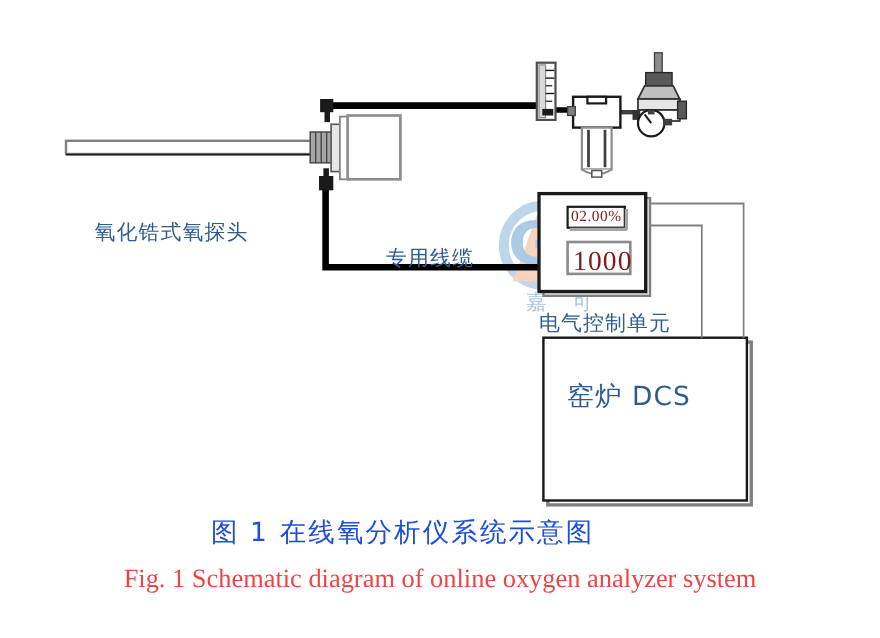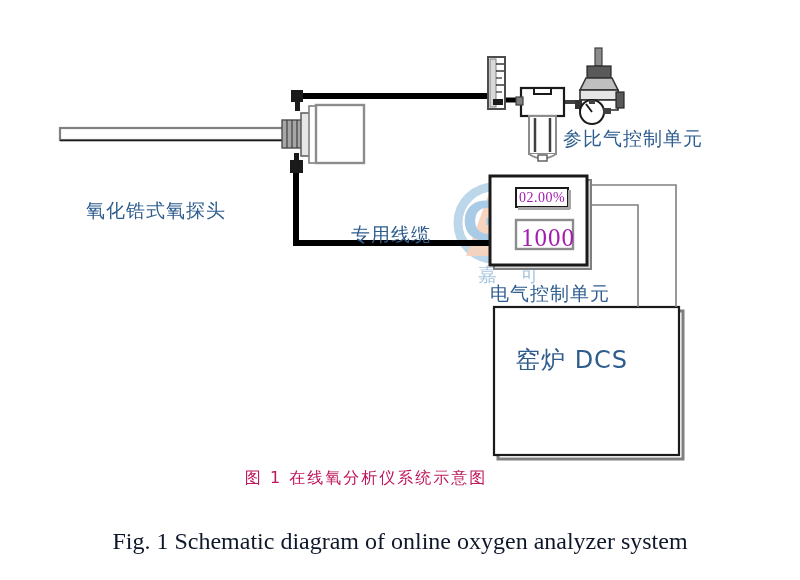--- a/index.html
+++ b/index.html
@@ -44,53 +44,53 @@
   #label-probe      { left: 86px;  top: 150px; margin-top: 48px; }
   #label-refpipe    { left: 341px; top: 62px;  }
   #label-cable      { left: 351px; top: 222px; }
   #label-refunit    { left: 563px; top: 126px; }
   #label-elecunit   { left: 490px; top: 281px; }
   #label-dcs        { left: 516px; top: 344px; font-size: 24px; }
 
   
   .display-text {
     position: absolute;
-    color: #a21caf;
+    color: #7f1d1d;
     font-family: "Liberation Serif", serif;
     white-space: nowrap;
   }
   #disp-pct {
     left: 519px; top: 190px;
     font-size: 14px;
     letter-spacing: 0.5px;
   }
   #disp-num {
     left: 521px; top: 224px;
     font-size: 25px;
     letter-spacing: 1px;
   }
 
   
   #caption-cn {
     position: absolute;
     left: 0; top: 468px;
     width: 732px;
     text-align: center;
-    color: #be185d;
+    color: #1d4ed8;
     font-family: "DejaVu Sans", sans-serif;
-    font-size: 16px;
+    font-size: 24px;
     letter-spacing: 2px;
     white-space: nowrap;
   }
   #caption-en {
     position: absolute;
-    left: 0; top: 528px;
+    left: 0; top: 514px;
     width: 800px;
     text-align: center;
-    color: #0f172a;
+    color: #ef4444;
     font-family: "Liberation Serif", serif;
     font-size: 24px;
     white-space: nowrap;
   }
 </style>
 </head>
 <body>
 
 <div id="stage">
 
@@ -205,21 +205,20 @@
       <rect x="516" y="220" width="57" height="29" fill="#ffffff" stroke="#8c8c8c" stroke-width="2.4"></rect>
     </g>
 
   </svg>
 
   <div class="label-cn" id="label-probe">氧化锆式氧探头</div>
 
 
   <div class="label-cn" id="label-cable">专用线缆</div>
 
-  <div class="label-cn" id="label-refunit">参比气控制单元</div>
 
   <div class="label-cn" id="label-elecunit">电气控制单元</div>
 
   <div class="label-cn" id="label-dcs">窑炉 DCS</div>
 
   <div class="display-text" id="disp-pct">02.00%</div>
 
   <div class="display-text" id="disp-num">1000</div>
 
   <div id="caption-cn">图 1  在线氧分析仪系统示意图</div>

